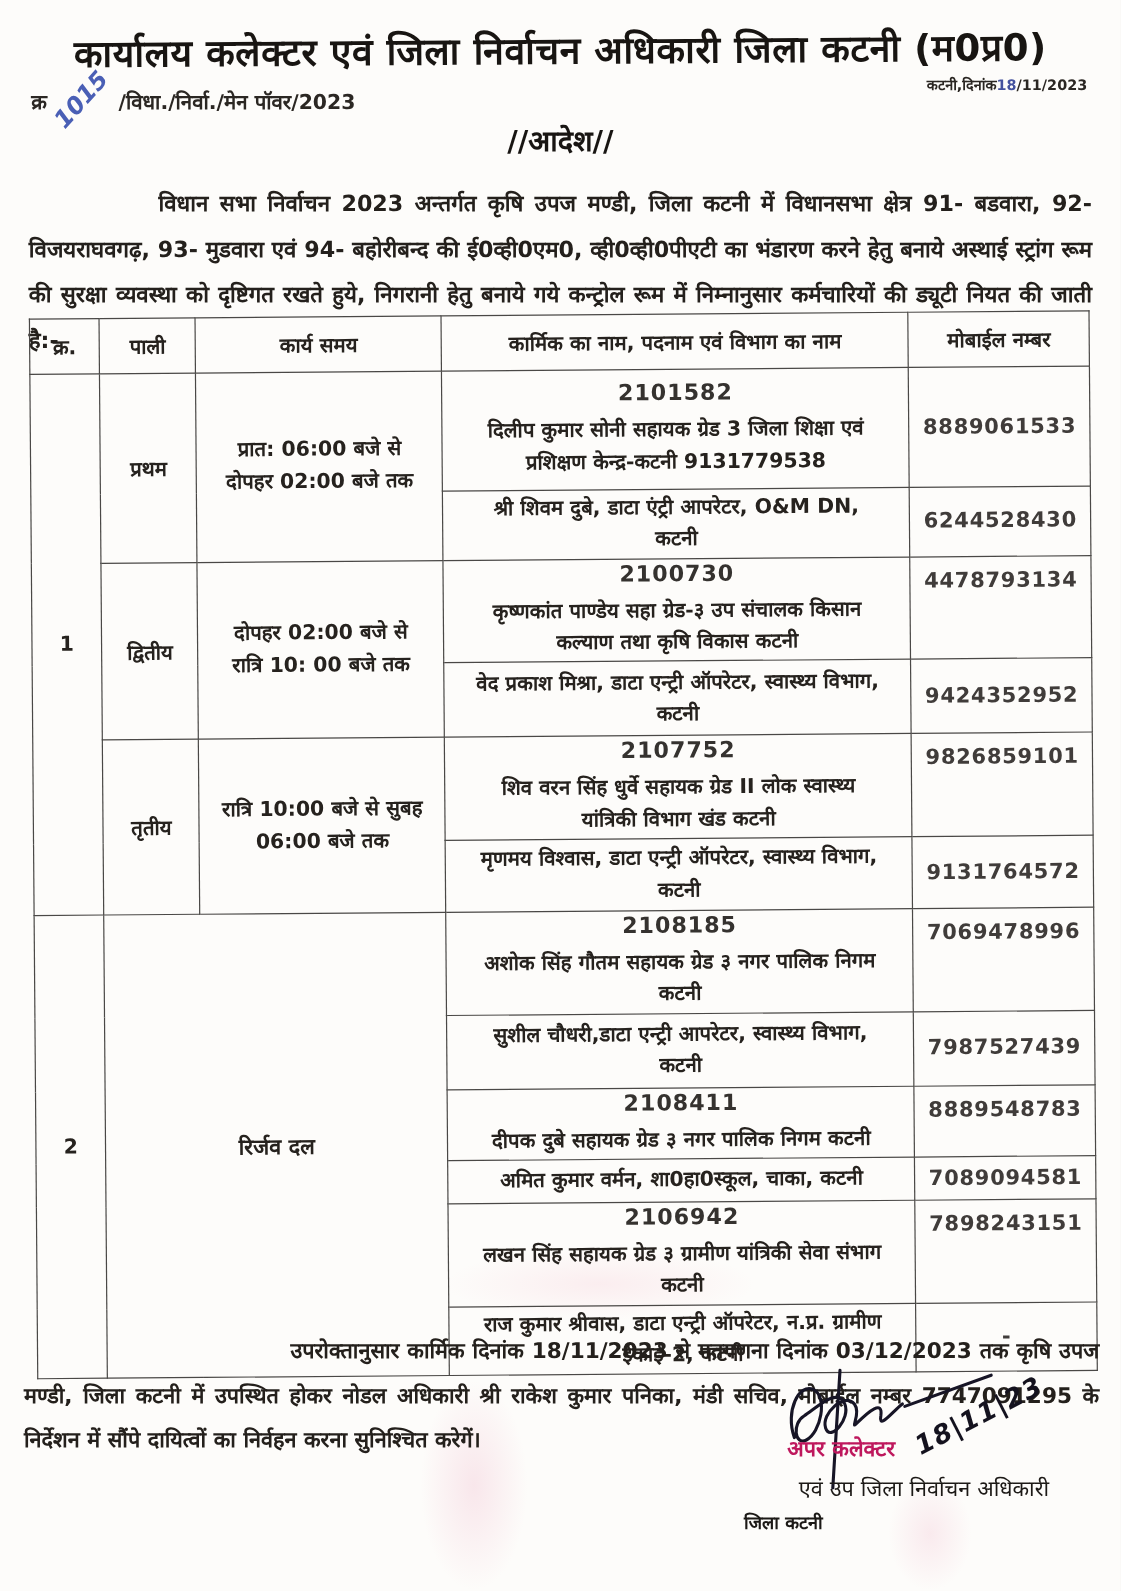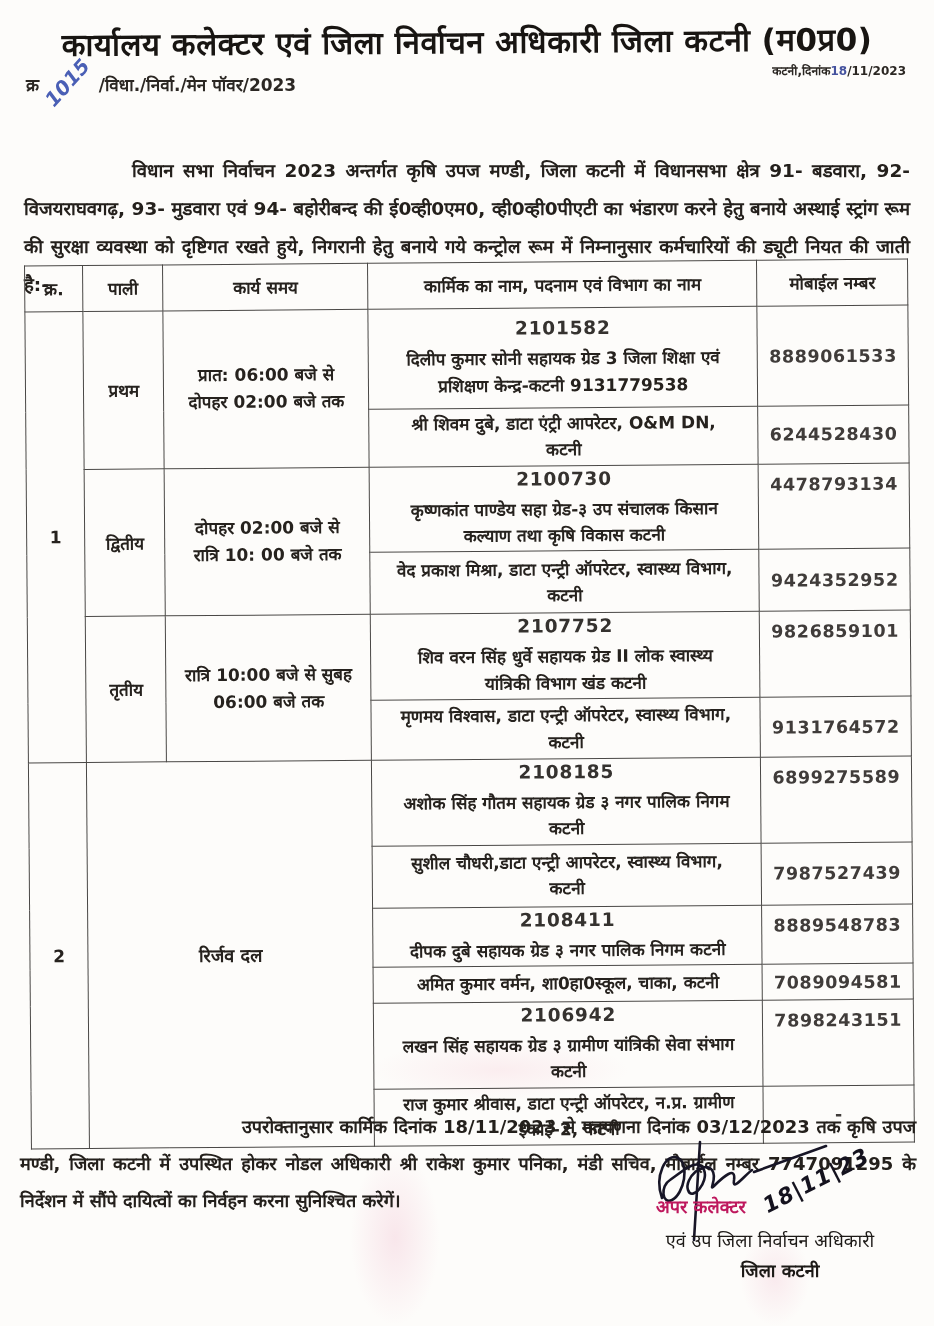--- a/index.html
+++ b/index.html
@@ -88,36 +88,37 @@
     position:absolute;top:1140px;right:14px;width:300px;height:170px;
   }
   .sig-svg{position:absolute;left:28px;top:-4px;}
   .sig-date{
     position:absolute;left:138px;top:28px;
     font-size:22px;font-weight:800;font-style:italic;color:#14121e;
     transform:rotate(-27deg);letter-spacing:1px;
   }
   .desig1{position:absolute;top:54px;left:36px;font-size:18px;font-weight:800;color:#be185d;}
   .desig2{position:absolute;top:88px;left:0;width:100%;text-align:center;font-size:18px;font-weight:400;color:#1c1916;}
-  .desig3{position:absolute;top:118px;left:10px;width:100%;text-align:center;font-size:18px;font-weight:800;color:#1c1916;}
+  .desig3{position:absolute;top:118px;left:0;width:100%;text-align:left;font-size:15px;font-weight:800;color:#1c1916;}
 </style>
 </head>
 <body>
 
 <div class="page">
   <div class="artifact a1"></div>
   <div class="artifact a2"></div>
   <div class="artifact a3"></div>
 
   <div class="office-title">कार्यालय कलेक्टर एवं जिला निर्वाचन अधिकारी जिला कटनी (म0प्र0)</div>
 
   <div class="ref-line"><span>क्र</span><span class="ref-hand">1015</span><span>/विधा./निर्वा./मेन पॉवर/2023</span></div>
 
   <div class="date-line"><span>कटनी,दिनांक</span><span class="date-hand">18</span><span>/11/2023</span></div>
 
+  <div class="order-heading">//आदेश//</div>
 
   <div class="intro">विधान सभा निर्वाचन 2023 अन्तर्गत कृषि उपज मण्डी, जिला कटनी में विधानसभा क्षेत्र 91- बडवारा, 92- विजयराघवगढ़, 93- मुडवारा एवं 94- बहोरीबन्द की ई0व्ही0एम0, व्ही0व्ही0पीएटी का भंडारण करने हेतु बनाये अस्थाई स्ट्रांग रूम की सुरक्षा व्यवस्था को दृष्टिगत रखते हुये, निगरानी हेतु बनाये गये कन्ट्रोल रूम में निम्नानुसार कर्मचारियों की ड्यूटी नियत की जाती है:-</div>
 
   <div class="tbl-wrap">
     <table>
       <colgroup>
         <col class="c-serial">
           <col class="c-shift">
           <col class="c-time">
           <col class="c-person">
@@ -181,21 +182,21 @@
         <td class="mobile">9131764572</td>
       </tr>
 
       <tr class="h7">
         <td rowspan="6">2</td>
         <td rowspan="6" colspan="2" class="reserve-cell">रिर्जव दल</td>
         <td>
           <div class="code">2108185</div>
           <div class="pname">अशोक सिंह गौतम सहायक ग्रेड ३  नगर पालिक निगम कटनी</div>
         </td>
-        <td class="mobile v-top">6899275589</td>
+        <td class="mobile v-top">7069478996</td>
       </tr>
       <tr class="h8">
         <td>
               <div class="pname">सुशील चौधरी,डाटा एन्ट्री आपरेटर, स्वास्थ्य विभाग, कटनी</div>
             </td>
         <td class="mobile">7987527439</td>
       </tr>
       <tr class="h9">
         <td>
           <div class="code">2108411</div>

